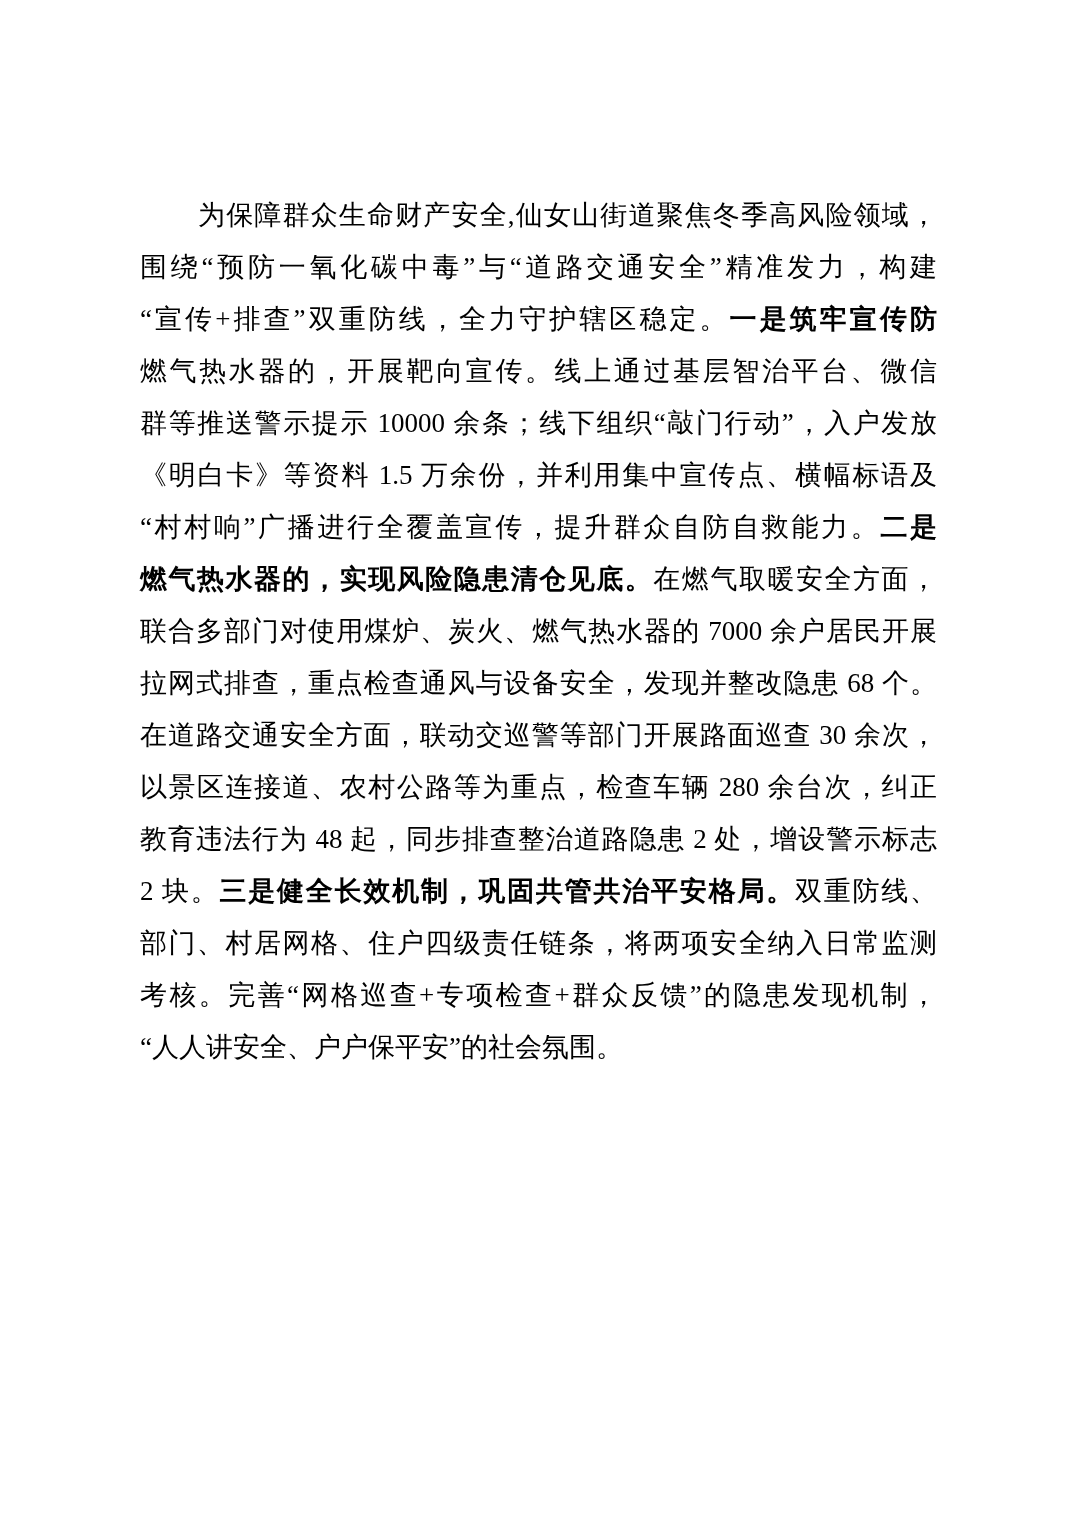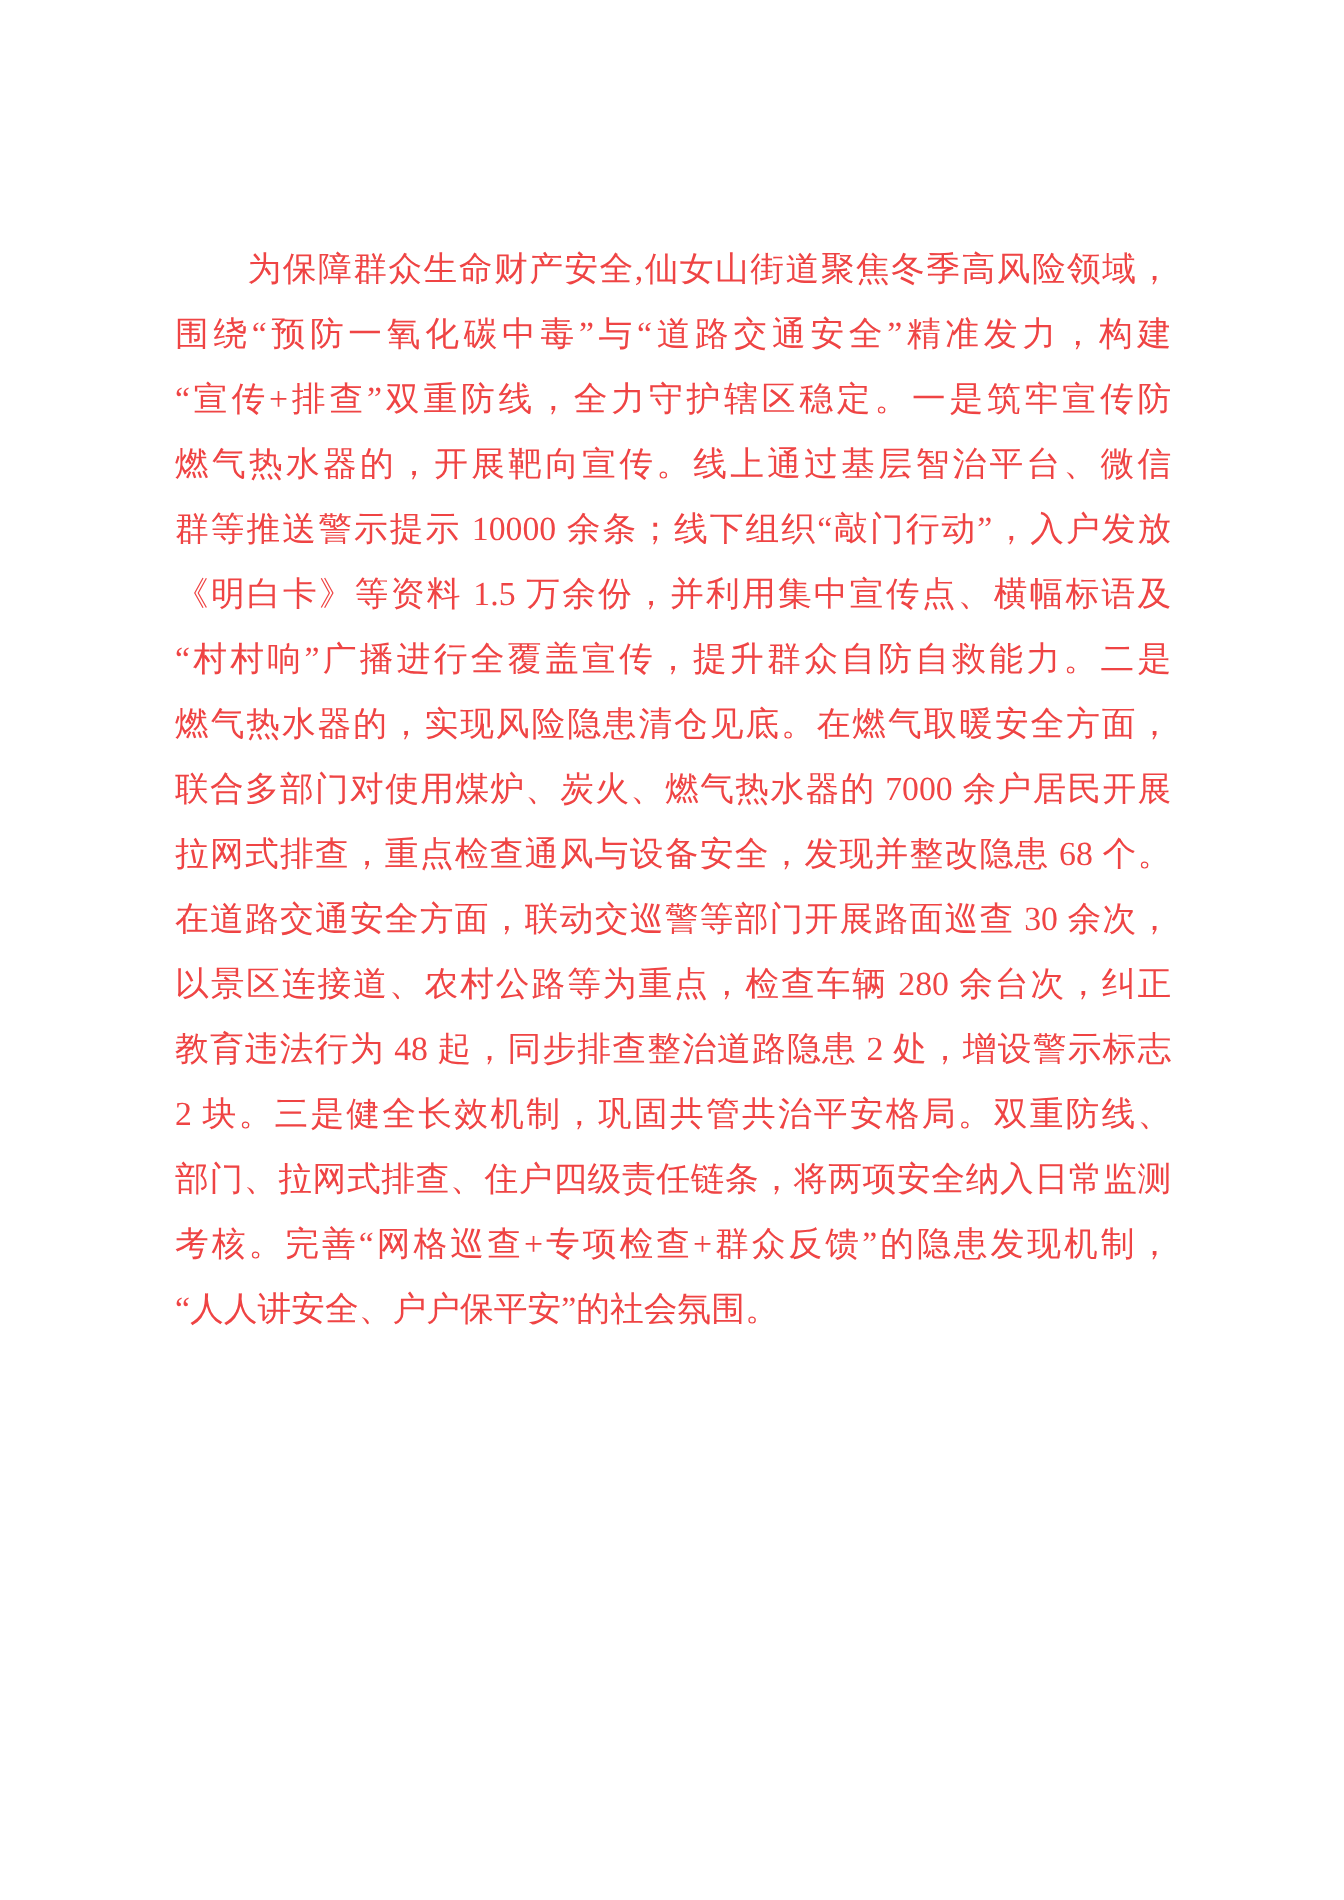--- a/index.html
+++ b/index.html
@@ -36,39 +36,39 @@
     text-align: left;
     text-align-last: left;
   }
   .line.indent {
     text-indent: 2.15em;
   }
   .run {
     font-weight: normal;
   }
   .run.bold {
-    font-weight: normal;
+    font-weight: bold;
   }
 </style>
 </head>
 <body>
 
 <div class="page" style="background: rgb(255, 255, 255);">
-  <div class="doc-body" style="color: #ef4444;">
+  <div class="doc-body" style="color: #000000;">
       <div class="line indent"><span class="run">为保障群众生命财产安全,仙女山街道聚焦冬季高风险领域，</span></div>
       <div class="line"><span class="run">围绕“预防一氧化碳中毒”与“道路交通安全”精准发力，构建</span></div>
       <div class="line"><span class="run">“宣传+排查”双重防线，全力守护辖区稳定。</span><span class="run bold">一是筑牢宣传防</span></div>
       <div class="line"><span class="run">燃气热水器的，开展靶向宣传。线上通过基层智治平台、微信</span></div>
       <div class="line"><span class="run">群等推送警示提示 10000 余条；线下组织“敲门行动”，入户发放</span></div>
       <div class="line"><span class="run">《明白卡》等资料 1.5 万余份，并利用集中宣传点、横幅标语及</span></div>
       <div class="line"><span class="run">“村村响”广播进行全覆盖宣传，提升群众自防自救能力。</span><span class="run bold">二是</span></div>
       <div class="line"><span class="run bold">燃气热水器的，实现风险隐患清仓见底。</span><span class="run">在燃气取暖安全方面，</span></div>
       <div class="line"><span class="run">联合多部门对使用煤炉、炭火、燃气热水器的 7000 余户居民开展</span></div>
       <div class="line"><span class="run">拉网式排查，重点检查通风与设备安全，发现并整改隐患 68 个。</span></div>
       <div class="line"><span class="run">在道路交通安全方面，联动交巡警等部门开展路面巡查 30 余次，</span></div>
       <div class="line"><span class="run">以景区连接道、农村公路等为重点，检查车辆 280 余台次，纠正</span></div>
       <div class="line"><span class="run">教育违法行为 48 起，同步排查整治道路隐患 2 处，增设警示标志</span></div>
       <div class="line"><span class="run">2 块。</span><span class="run bold">三是健全长效机制，巩固共管共治平安格局。</span><span class="run">双重防线、</span></div>
-      <div class="line"><span class="run">部门、拉网式排查、住户四级责任链条，将两项安全纳入日常监测</span></div>
+      <div class="line"><span class="run">部门、村居网格、住户四级责任链条，将两项安全纳入日常监测</span></div>
       <div class="line"><span class="run">考核。完善“网格巡查+专项检查+群众反馈”的隐患发现机制，</span></div>
       <div class="line no-justify"><span class="run">“人人讲安全、户户保平安”的社会氛围。</span></div>
     </div>
 </div>
 
 </body></html>

